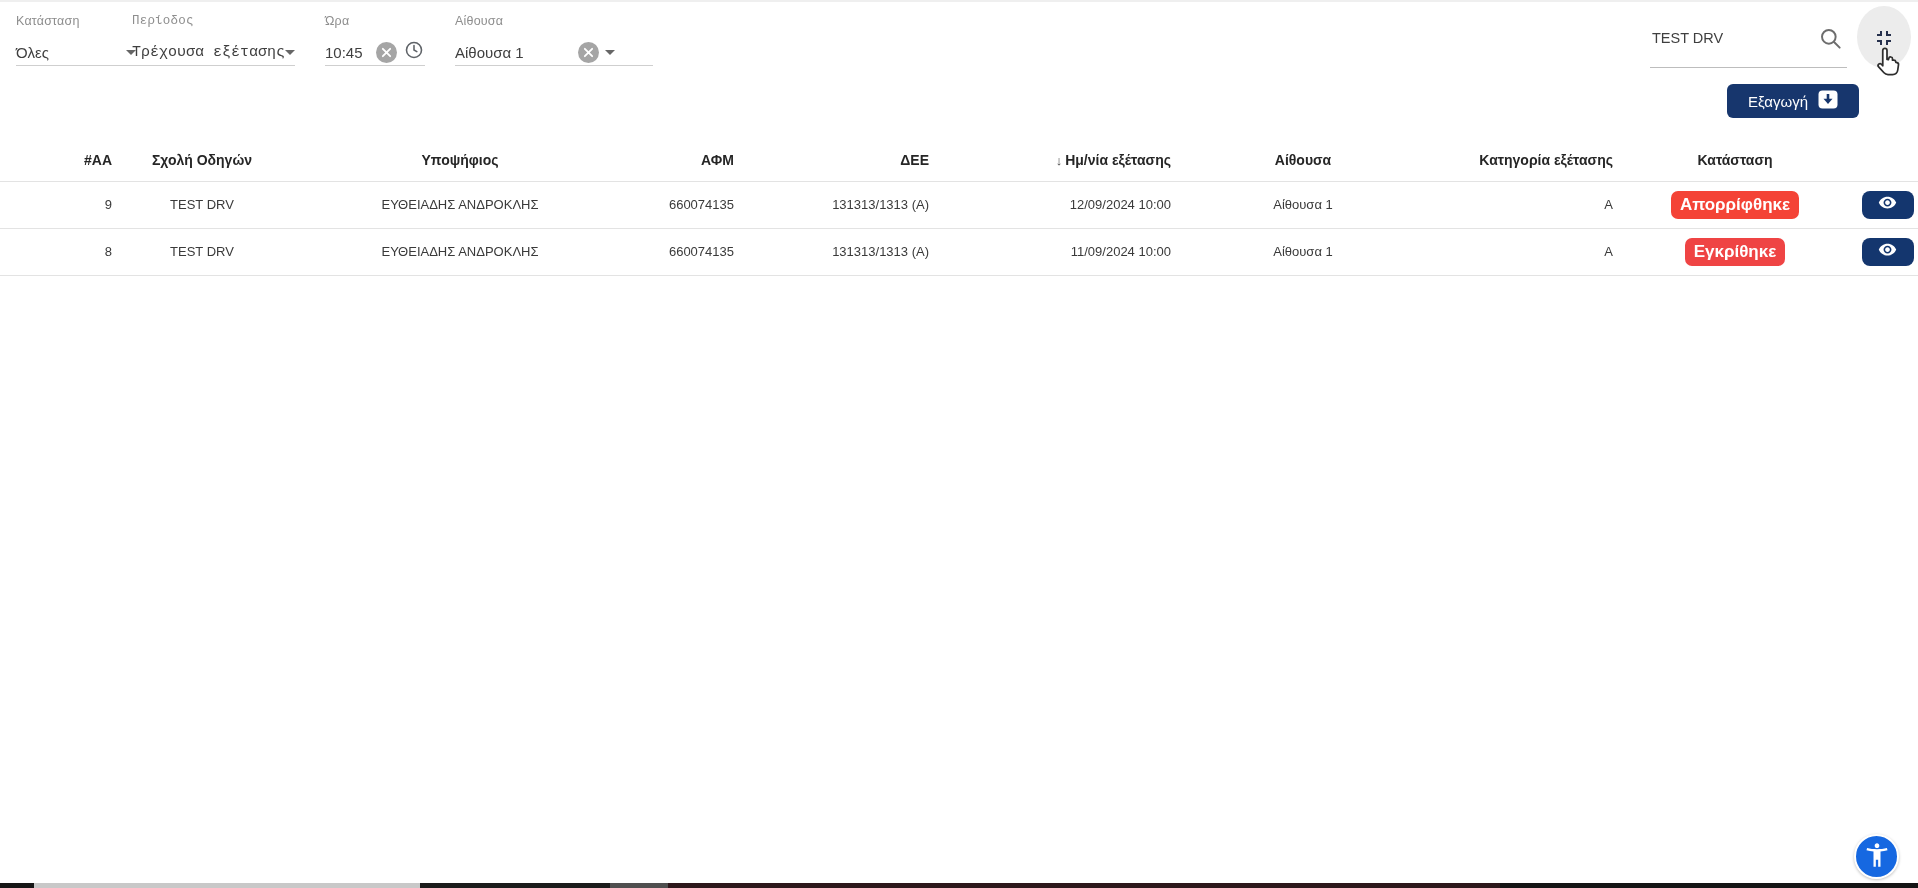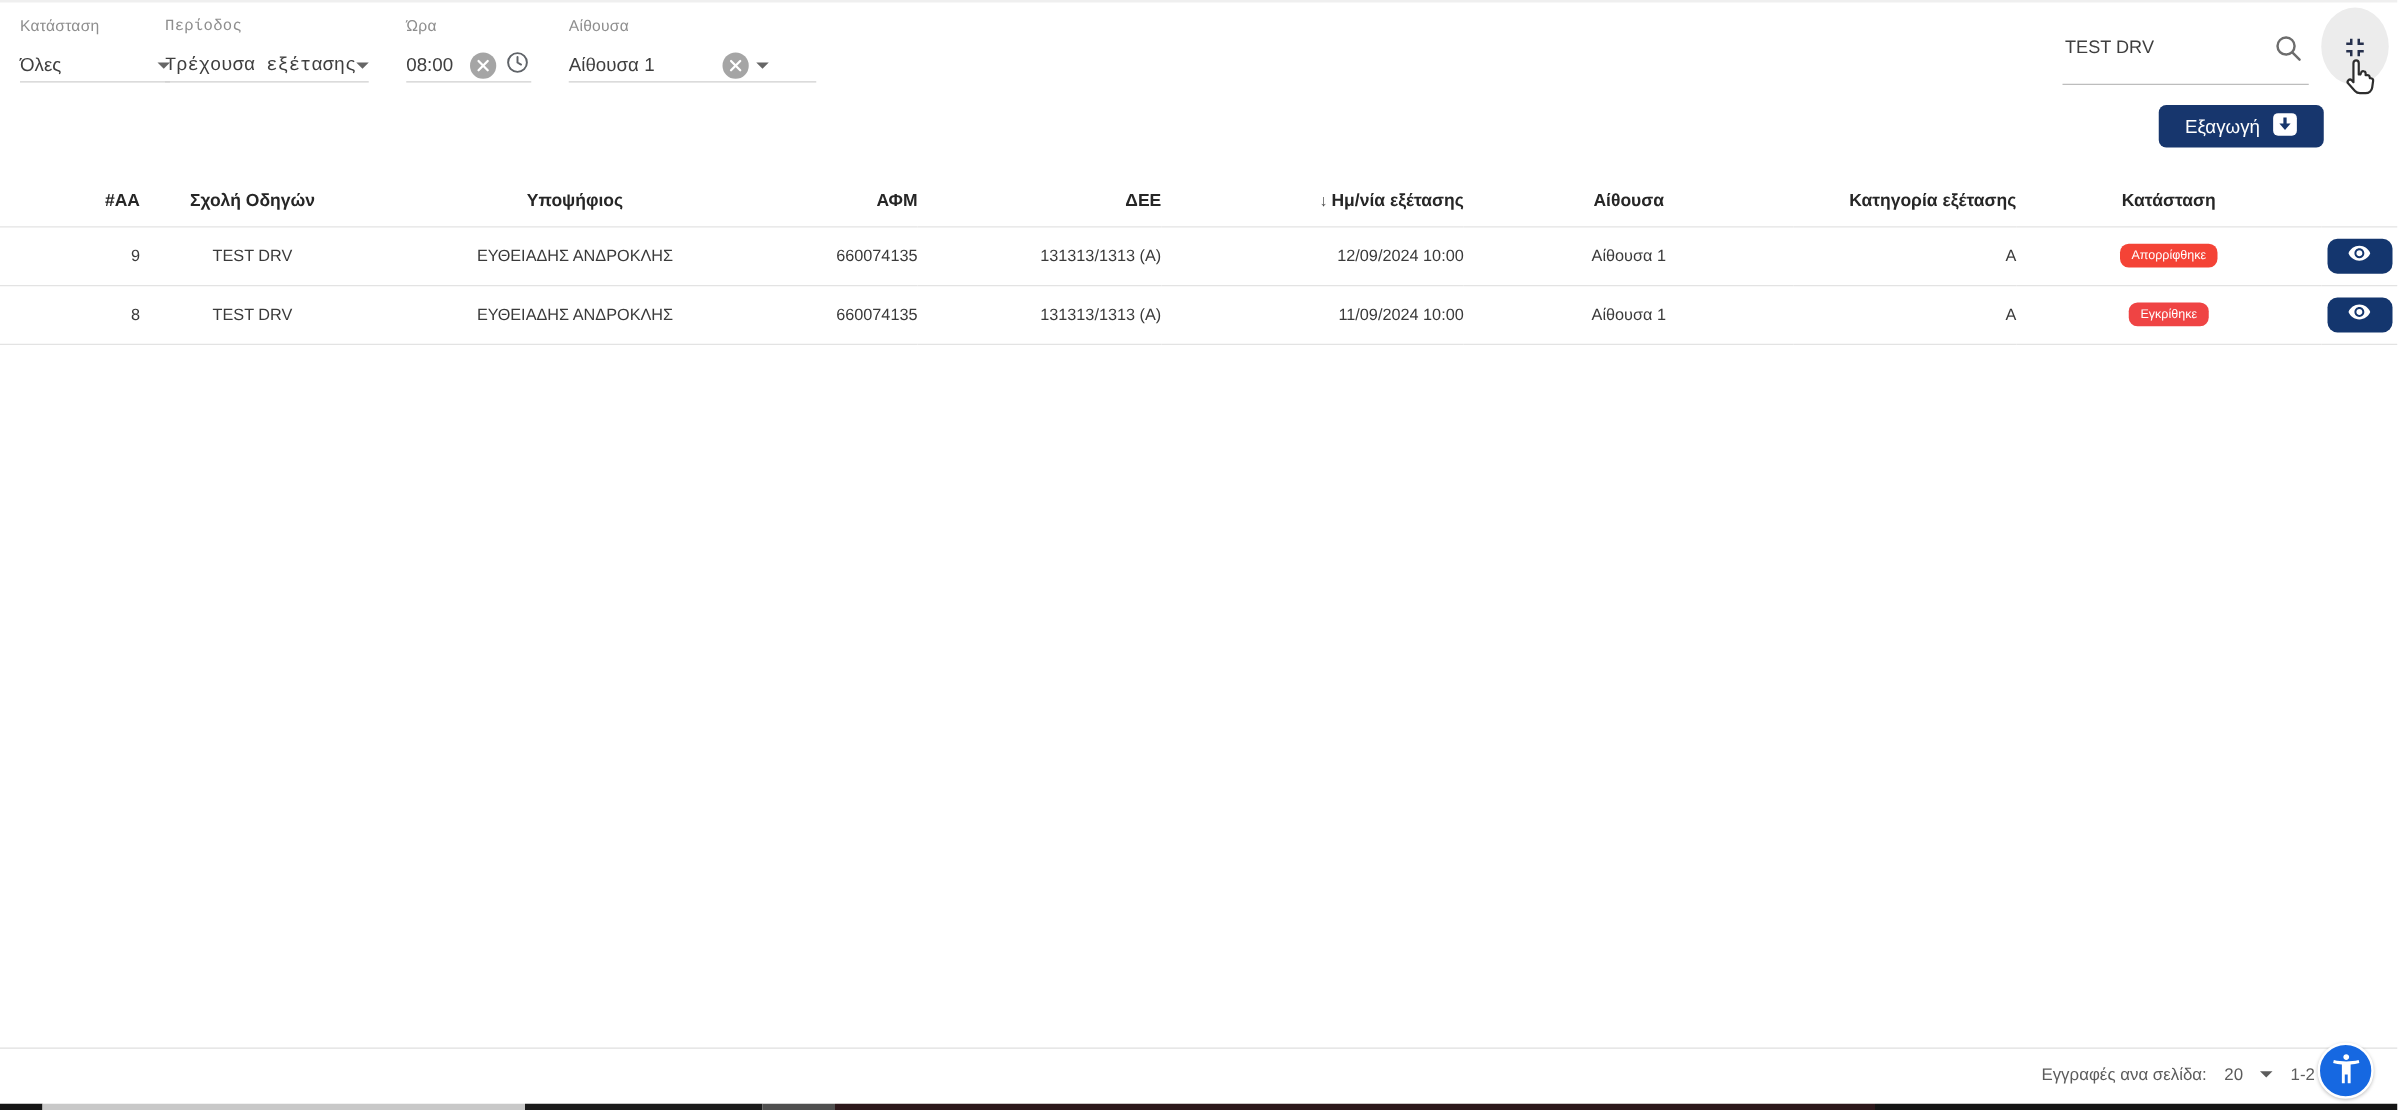--- a/index.html
+++ b/index.html
@@ -48,21 +48,21 @@
   .c3 { width:336px; text-align:center; }
   .c4 { width:106px; text-align:right; }
   .c5 { width:195px; text-align:right; }
   .c6 { width:242px; text-align:right; }
   .c7 { width:264px; text-align:center; }
   .c8 { width:178px; text-align:right; }
   .c9 { width:244px; text-align:center; }
   .c10{ width:61px;  text-align:center; }
   .sort-arrow { font-weight:bold; font-size:13px; color:#4a4a4a; margin-right:3px; }
 
-  .badge { display:inline-block; padding:4px 9px; border-radius:7px; color:#fff; font-size:10px; }
+  .badge { display:inline-block; padding:4px 9px; border-radius:7px; color:#fff; font-size:17px;font-weight:bold; }
   .badge-rejected { background:#f44336; }
   .badge-approved { background:#ef4444; }
 
   .eye-btn { display:inline-flex; width:52px; height:28px; border-radius:8px; background:#14366e; border:none;
              align-items:center; justify-content:center; cursor:pointer; }
 
   
   .paginator { position:absolute; left:0; top:838px; width:1918px; height:44px; border-top:1px solid #e0e0e0; }
   .pag-inner { position:absolute; right:66px; top:0; height:40px; display:flex; align-items:center; gap:14px;
                font-size:13.5px; color:#5c5c5c; }
@@ -93,21 +93,21 @@
     <span class="flabel">Περίοδος</span>
     <div class="vrow">
       <span class="fvalue">Τρέχουσα εξέτασης</span>
       <span class="caret"></span>
     </div>
   </div>
 
   <div class="field" id="f-time">
     <span class="flabel">Ώρα</span>
     <div class="vrow">
-      <span class="fvalue">08:00</span>
+      <span class="fvalue">10:45</span>
       <span class="iconpad">
         <span class="clear-btn">
           <svg width="11" height="11" viewBox="0 0 12 12">
               <path d="M2 2l8 8M10 2l-8 8" stroke="#fff" stroke-width="2" stroke-linecap="round"></path>
             </svg>
         </span>
         <span>
           <svg width="22" height="22" viewBox="0 0 24 24">
               <circle cx="12" cy="12" r="8.2" fill="none" stroke="#5f6368" stroke-width="1.7"></circle>
               <path d="M12 7.2V12l3.1 1.8" fill="none" stroke="#5f6368" stroke-width="1.7" stroke-linecap="round"></path>
@@ -216,30 +216,20 @@
               <svg width="19" height="14" viewBox="0 0 24 17">
                   <path fill="#fff" d="M12 .5C7 .5 2.73 3.61 1 8c1.73 4.39 6 7.5 11 7.5s9.27-3.11 11-7.5C21.27 3.61 17 .5 12 .5zM12 13c-2.76 0-5-2.24-5-5s2.24-5 5-5 5 2.24 5 5-2.24 5-5 5zm0-8c-1.66 0-3 1.34-3 3s1.34 3 3 3 3-1.34 3-3-1.34-3-3-3z"></path>
                 </svg>
             </span>
           </button>
         </td>
       </tr>
     </tbody>
   </table>
 
-  <div class="paginator">
-    <div class="pag-inner">
-      <span>Εγγραφές ανα σελίδα:</span>
-      <span class="pag-size">
-        <span>20</span>
-        <span class="caret" style="border-top-color:#5c5c5c;"></span>
-      </span>
-      <span>1-2</span>
-    </div>
-  </div>
 
   <button class="a11y-btn">
     <span>
       <svg width="28" height="28" viewBox="0 0 24 24">
           <path fill="#fff" d="M20.5 6c-2.61.7-5.67 1-8.5 1s-5.89-.3-8.5-1L3 8c1.86.5 4 .83 6 1v13h2v-6h2v6h2V9c2-.17 4.14-.5 6-1l-.5-2zM12 6c1.1 0 2-.9 2-2s-.9-2-2-2-2 .9-2 2 .9 2 2 2z"></path>
         </svg>
     </span>
   </button>
 
   <div class="bottom-strip">

